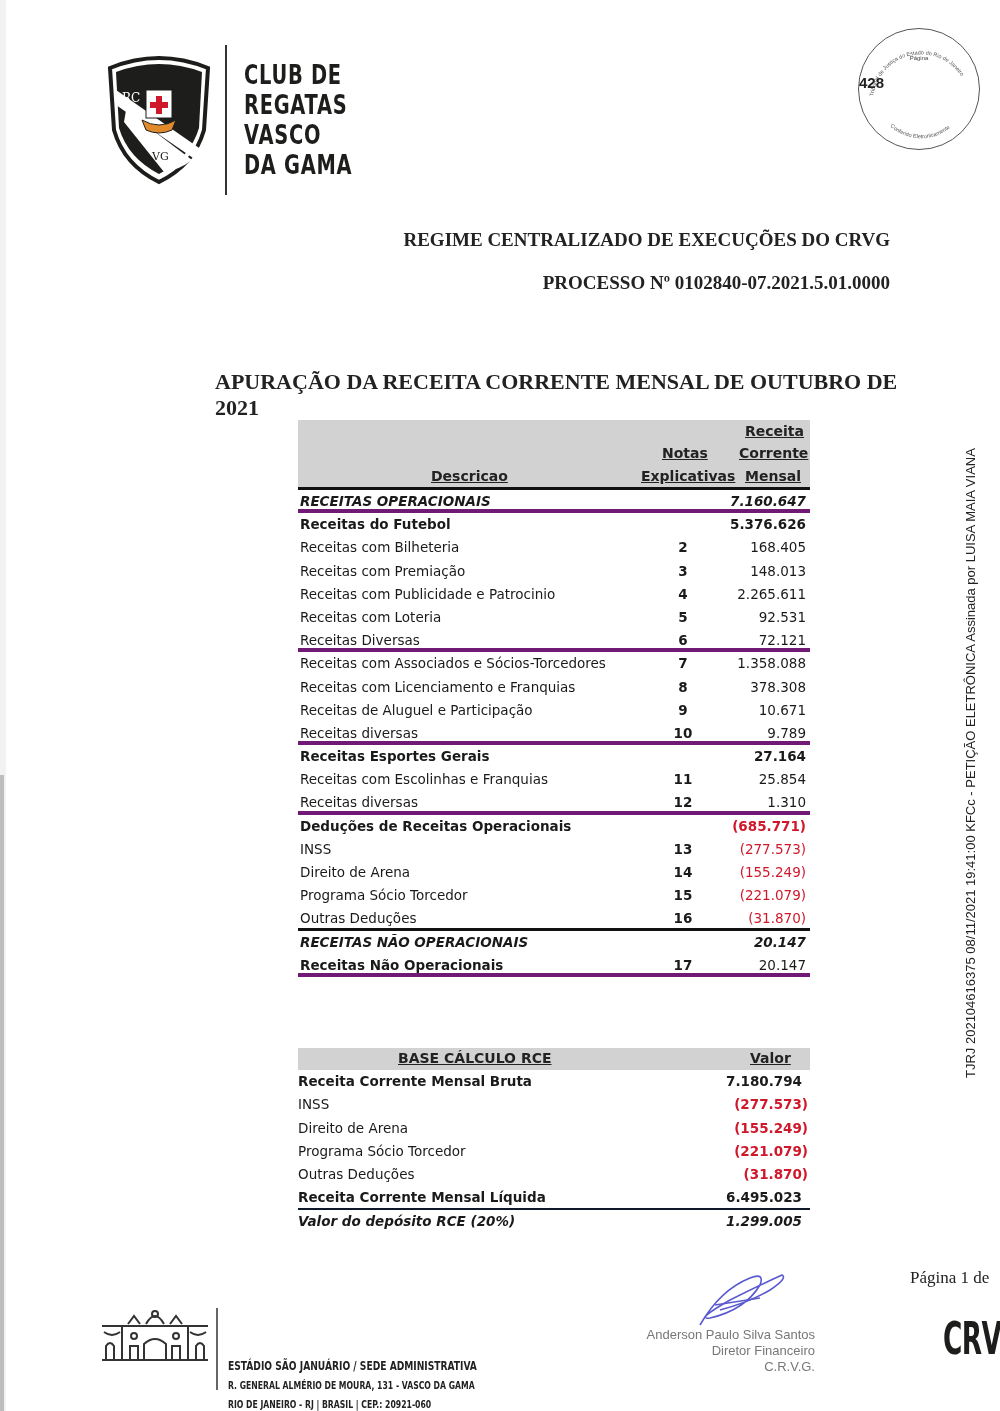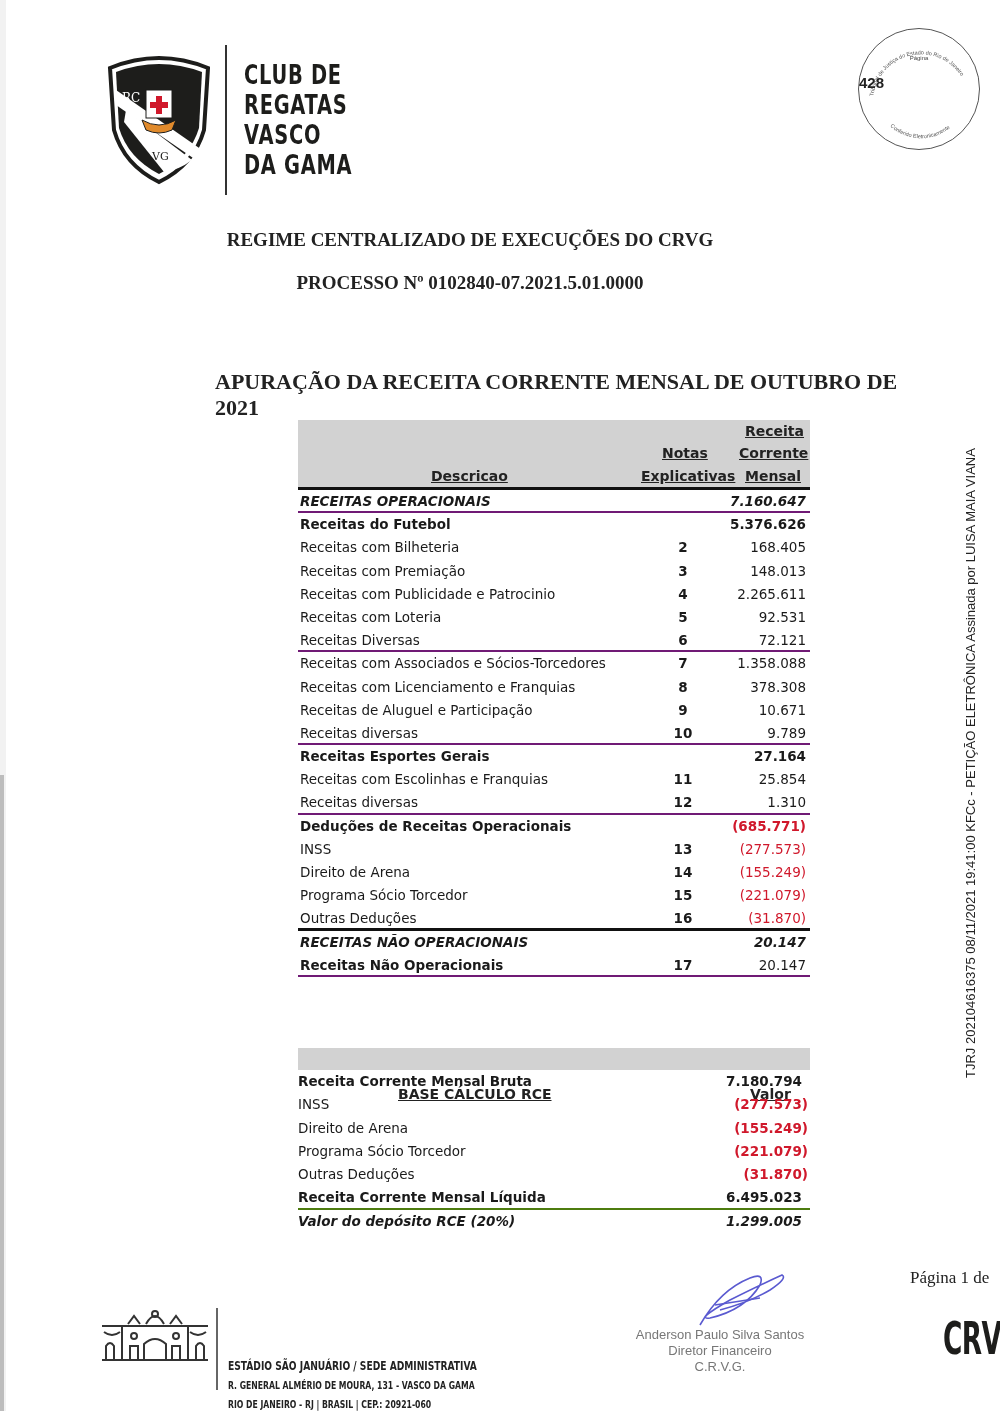--- a/index.html
+++ b/index.html
@@ -15,62 +15,62 @@
   .logo-text { position: absolute; left: 244px; top: 60px; font-family: "DejaVu Sans", sans-serif; font-size: 27px; line-height: 30px; color: #1d1d1b; letter-spacing: 1px; transform: scaleX(0.72); transform-origin: left top; font-weight: bold; }
   .logo-text div { white-space: nowrap; }
 
   
   .stamp { position: absolute; left: 858px; top: 28px; width: 122px; height: 122px; border: 1.5px solid #555; border-radius: 50%; }
   .stamp-arc-top { position: absolute; left: 0; top: 0; width: 122px; height: 122px; }
   .stamp-label { position: absolute; left: 0; width: 100%; top: 26px; text-align: center; font-size: 6px; color: #444; }
   .stamp-number { position: absolute; left: 0; width: 100%; top: 45px; text-align: left; font-size: 15px; font-weight: bold; color: #222; }
 
   
-  .title { position: absolute; left: 0; width: 1000px; text-align: center; font-family: "Liberation Serif", serif; font-weight: bold; color: #222; }
+  .title { position: absolute; left: 0; width: 1000px; text-align: right; font-family: "Liberation Serif", serif; font-weight: bold; color: #222; }
   .title-1 { top: 229px; font-size: 19px; left: 50px; width: 840px; }
   .title-2 { top: 272px; font-size: 19px; left: 50px; width: 840px; }
   .title-3 { top: 369px; font-size: 22px; left: 215px; width: 690px; text-align: left; }
 
   
   .vertical { position: absolute; left: 963px; top: 1078px; transform: rotate(-90deg); transform-origin: left top; font-size: 13px; white-space: nowrap; color: #222; }
 
   
   .tbl { position: absolute; left: 298px; top: 420px; width: 512px; font-family: "DejaVu Sans", sans-serif; font-size: 13.5px; }
   .thead { position: relative; height: 70px; background: #d2d2d2; border-bottom: 3px solid #111; }
   .th { position: absolute; font-weight: bold; color: #222; text-decoration: underline; font-size: 14px; }
   .row { position: relative; height: 23.2px; line-height: 23px; white-space: nowrap; }
   .row .desc { position: absolute; left: 2px; }
   .row .note { position: absolute; left: 340px; width: 90px; text-align: center; font-weight: bold; }
   .row .val { position: absolute; right: 4px; text-align: right; }
   .row.sec { font-weight: bold; }
   .row.cat { font-weight: bold; font-style: italic; }
-  .row.border-b { border-bottom: 2px solid #701a75; text-decoration: underline; }
+  .row.border-b { border-bottom: 4px solid #701a75; text-decoration: underline; }
   .row.border-b-thick { border-bottom: 3px solid #111; }
   .neg { color: #d0182b; }
 
   .tbl2 { position: absolute; left: 298px; top: 1048px; width: 512px; font-family: "DejaVu Sans", sans-serif; font-size: 13.5px; }
   .thead2 { position: relative; height: 22px; background: #d2d2d2; }
-  .thead2 .th { top: 2px; margin-top: 36px; }
+  .thead2 .th { top: 2px; }
   .row2 { position: relative; height: 23.3px; line-height: 23px; white-space: nowrap; }
   .row2 .desc { position: absolute; left: 0px; }
   .row2 .val { position: absolute; right: 8px; text-align: right; }
   .row2.bold { font-weight: bold; }
   .row2.ital { font-weight: bold; font-style: italic; }
-  .row2.border-b { border-bottom: 2px solid #4d7c0f; }
+  .row2.border-b { border-bottom: 2px solid #0f172a; }
 
   
   .ftr-icon { position: absolute; left: 100px; top: 1306px; width: 110px; height: 56px; }
   .ftr-divider { position: absolute; left: 216px; top: 1308px; width: 2px; height: 82px; background: #666; }
   .ftr-text { position: absolute; left: 228px; top: 1311px; font-family: "DejaVu Sans Condensed", "DejaVu Sans", sans-serif; font-weight: bold; color: #222; margin-top: 45px; }
   .ftr-text div { white-space: nowrap; transform-origin: left top; }
   .ftr-l1 { font-size: 13px; line-height: 20px; transform: scaleX(0.78); }
   .ftr-l2 { font-size: 11px; line-height: 19px; transform: scaleX(0.78); }
 
   .signature { position: absolute; left: 690px; top: 1270px; width: 100px; height: 60px; }
-  .signer { position: absolute; left: 625px; top: 1327px; width: 190px; text-align: center; font-size: 13px; color: #777; line-height: 16px; }
+  .signer { position: absolute; left: 625px; top: 1327px; width: 190px; text-align: right; font-size: 13px; color: #777; line-height: 16px; }
   .page-no { position: absolute; left: 910px; top: 1268px; font-family: "Liberation Serif", serif; font-size: 17px; color: #222; white-space: nowrap; }
   .crv { position: absolute; left: 943px; top: 1313px; font-family: "DejaVu Sans", sans-serif; font-weight: bold; font-size: 44px; color: #1d1d1b; transform: scaleX(0.6); transform-origin: left top; letter-spacing: -1px; white-space: nowrap; }
 </style>
 </head>
 <body>
 
 <div class="left-edge"></div>
 <div class="left-edge-dark"></div>
 
 <svg class="logo" viewBox="0 0 110 135">

